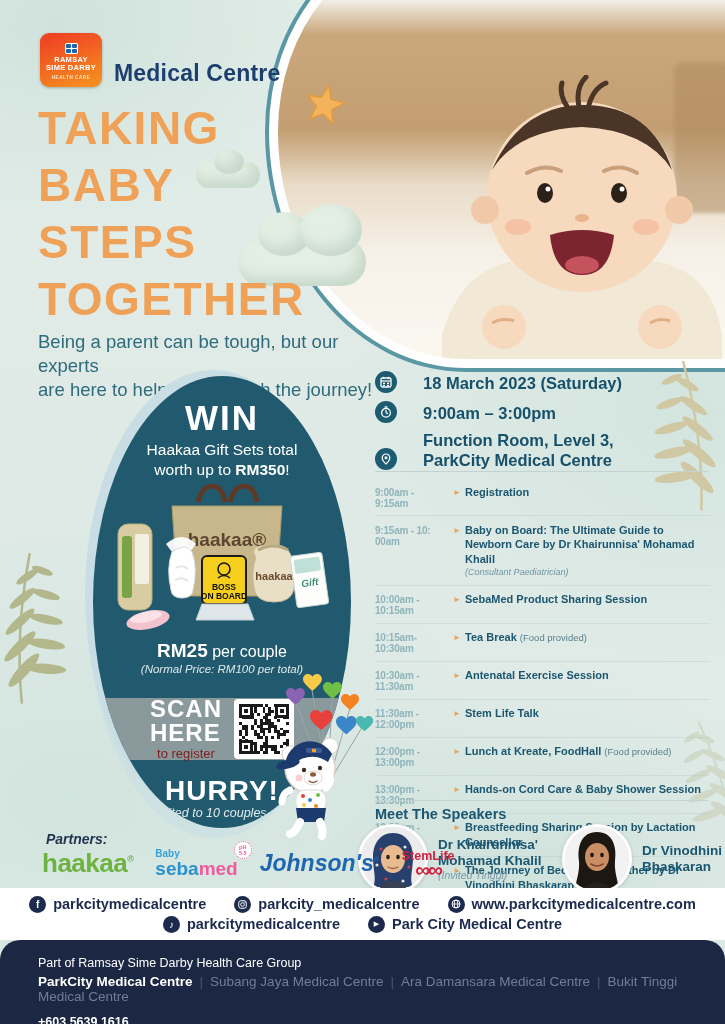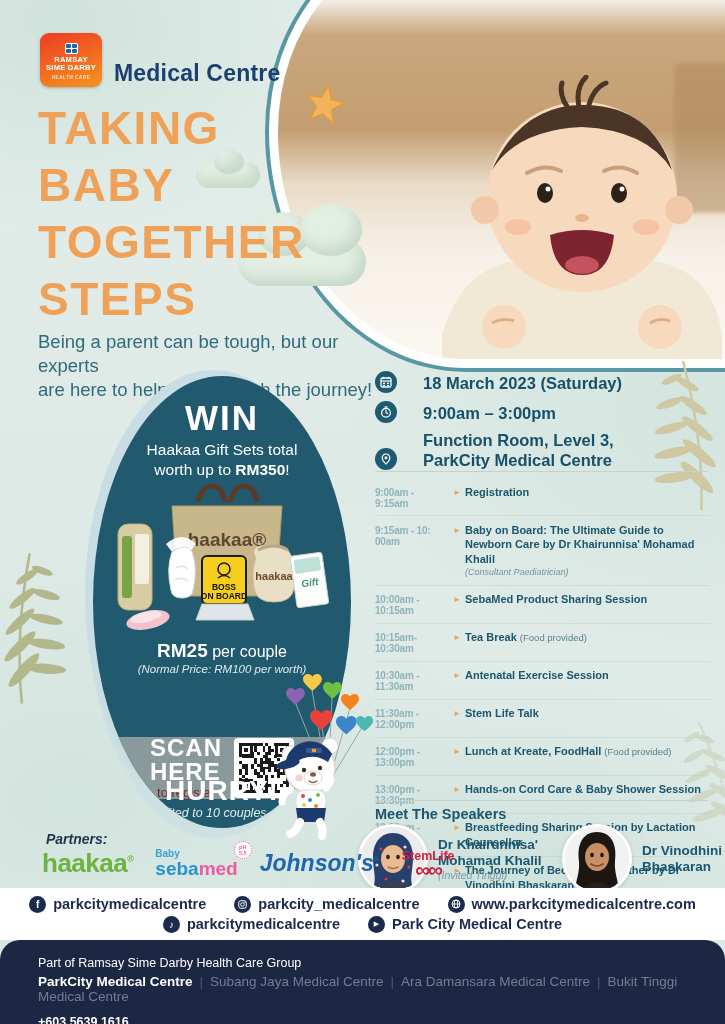--- a/index.html
+++ b/index.html
@@ -69,21 +69,21 @@
   
   .win{position:absolute;left:93px;top:376px;width:258px;height:452px;border-radius:50%;background:#215a6e;overflow:hidden;text-align:center;color:#fff;
     box-shadow:-9px -7px 0 -1px #c9dee4, -7px 13px 0 -3px rgba(201,222,228,.65);}
   .win .w1{font-size:35px;font-weight:800;letter-spacing:2px;margin-top:22px;}
   .win .w2{font-size:15.5px;font-weight:500;line-height:20px;margin-top:2px;}
   .gift{margin-top:4px;}
   .price{font-size:16px;margin-top:0;}
   .price b{font-size:19px;font-weight:800;}
   .nprice{font-size:11.5px;font-style:italic;color:#dfe9ec;margin-top:1px;}
   .scanband{position:absolute;left:0;right:0;top:322px;height:62px;background:rgba(148,158,160,.92);
-    display:flex;align-items:center;justify-content:center;gap:12px;margin-top:39px;}
+    display:flex;align-items:center;justify-content:center;gap:12px;}
   .scan-tx .s1{font-size:24px;font-weight:800;line-height:24px;letter-spacing:1px;text-align:left;}
   .scan-tx .s2{font-size:13px;color:#7f1d1d;font-weight:400;text-align:center;margin-top:1px;}
   .qr{position:relative;width:60px;height:60px;background:#fff;border-radius:4px;padding:5px;display:grid;
     grid-template-rows:repeat(17,1fr);grid-template-columns:repeat(17,1fr);gap:0;}
   .qr i{background:#1a1a1a;}
   .qr .f{position:absolute;width:14px;height:14px;border:3px solid #1a1a1a;background:#fff;}
   .qr .f::after{content:"";position:absolute;inset:2px;background:#1a1a1a;}
   .qr .f.tl{left:5px;top:5px;} .qr .f.tr{right:5px;top:5px;} .qr .f.bl{left:5px;bottom:5px;}
   .hurry{position:absolute;left:0;right:0;top:399px;font-size:28px;font-weight:800;letter-spacing:1px;}
   .hurry-sub{position:absolute;left:0;right:0;top:430px;font-size:12.5px;font-style:italic;color:#e3ecee;}
@@ -204,22 +204,22 @@
       <div class="l2">HEALTH CARE</div>
     </div>
     <div class="logo-name">
       <div>Medical Centre</div>
     </div>
   </div>
 
   <div class="title">
     <div>TAKING</div>
     <div>BABY</div>
+    <div>STEPS</div>
     <div>TOGETHER</div>
-    <div>STEPS</div>
   </div>
   <div class="subtitle">
     <div>Being a parent can be tough, but our experts</div>
     <div>are here to help you through the journey!</div>
   </div>
 
   <div class="details">
     <div class="d-row">
       <div class="d-ic">
         <svg width="12" height="12" viewBox="0 0 12 12">
@@ -395,21 +395,21 @@
           <rect x="187" y="74" width="26" height="14" rx="2" fill="#bfe0d6"></rect>
           <text x="200" y="102" text-anchor="middle" font-size="10" font-weight="700" font-style="italic" fill="#3f8f7a">Gift</text>
         </g>
 
       <ellipse cx="38" cy="136" rx="22" ry="9" fill="#f3c3cd" transform="rotate(-12 38 136)"></ellipse>
       <ellipse cx="36" cy="133" rx="16" ry="5" fill="#fae3e8" transform="rotate(-12 36 133)"></ellipse>
 
       <path d="M92 120 l46 0 l6 16 l-58 0 Z" fill="#ffffff" opacity=".85" stroke="#dde4e6"></path>
     </svg>
     <div class="price"><b>RM25</b><span> per couple</span></div>
-    <div class="nprice">(Normal Price: RM100 per worth)</div>
+    <div class="nprice">(Normal Price: RM100 per total)</div>
     <div class="scanband">
       <div class="scan-tx">
         <div class="s1">SCAN</div>
         <div class="s1">HERE</div>
         <div class="s2">to register</div>
       </div>
       <div class="qr">
         <div style="display:contents"><i style="grid-area: 1 / 1;"></i><i style="grid-area: 1 / 3;"></i><i style="grid-area: 1 / 4;"></i><i style="grid-area: 1 / 5;"></i><i style="grid-area: 1 / 6;"></i><i style="grid-area: 1 / 7;"></i><i style="grid-area: 1 / 8;"></i><i style="grid-area: 1 / 10;"></i><i style="grid-area: 1 / 13;"></i><i style="grid-area: 2 / 1;"></i><i style="grid-area: 2 / 2;"></i><i style="grid-area: 2 / 3;"></i><i style="grid-area: 2 / 4;"></i><i style="grid-area: 2 / 6;"></i><i style="grid-area: 2 / 9;"></i><i style="grid-area: 2 / 11;"></i><i style="grid-area: 2 / 14;"></i><i style="grid-area: 2 / 15;"></i><i style="grid-area: 2 / 16;"></i><i style="grid-area: 2 / 17;"></i><i style="grid-area: 3 / 1;"></i><i style="grid-area: 3 / 2;"></i><i style="grid-area: 3 / 6;"></i><i style="grid-area: 3 / 9;"></i><i style="grid-area: 3 / 11;"></i><i style="grid-area: 3 / 12;"></i><i style="grid-area: 3 / 15;"></i><i style="grid-area: 4 / 1;"></i><i style="grid-area: 4 / 2;"></i><i style="grid-area: 4 / 4;"></i><i style="grid-area: 4 / 5;"></i><i style="grid-area: 4 / 7;"></i><i style="grid-area: 4 / 10;"></i><i style="grid-area: 4 / 11;"></i><i style="grid-area: 4 / 16;"></i><i style="grid-area: 5 / 2;"></i><i style="grid-area: 5 / 3;"></i><i style="grid-area: 5 / 4;"></i><i style="grid-area: 5 / 5;"></i><i style="grid-area: 5 / 9;"></i><i style="grid-area: 5 / 10;"></i><i style="grid-area: 5 / 13;"></i><i style="grid-area: 5 / 16;"></i><i style="grid-area: 5 / 17;"></i><i style="grid-area: 6 / 6;"></i><i style="grid-area: 6 / 8;"></i><i style="grid-area: 6 / 10;"></i><i style="grid-area: 6 / 11;"></i><i style="grid-area: 6 / 14;"></i><i style="grid-area: 7 / 1;"></i><i style="grid-area: 7 / 6;"></i><i style="grid-area: 7 / 8;"></i><i style="grid-area: 7 / 9;"></i><i style="grid-area: 7 / 10;"></i><i style="grid-area: 7 / 11;"></i><i style="grid-area: 7 / 12;"></i><i style="grid-area: 7 / 17;"></i><i style="grid-area: 8 / 2;"></i><i style="grid-area: 8 / 3;"></i><i style="grid-area: 8 / 5;"></i><i style="grid-area: 8 / 7;"></i><i style="grid-area: 8 / 8;"></i><i style="grid-area: 8 / 11;"></i><i style="grid-area: 8 / 12;"></i><i style="grid-area: 8 / 13;"></i><i style="grid-area: 9 / 2;"></i><i style="grid-area: 9 / 3;"></i><i style="grid-area: 9 / 5;"></i><i style="grid-area: 9 / 8;"></i><i style="grid-area: 9 / 9;"></i><i style="grid-area: 9 / 10;"></i><i style="grid-area: 9 / 11;"></i><i style="grid-area: 9 / 13;"></i><i style="grid-area: 9 / 15;"></i><i style="grid-area: 10 / 1;"></i><i style="grid-area: 10 / 3;"></i><i style="grid-area: 10 / 6;"></i><i style="grid-area: 10 / 8;"></i><i style="grid-area: 10 / 9;"></i><i style="grid-area: 10 / 11;"></i><i style="grid-area: 10 / 13;"></i><i style="grid-area: 10 / 14;"></i><i style="grid-area: 10 / 16;"></i><i style="grid-area: 10 / 17;"></i><i style="grid-area: 11 / 1;"></i><i style="grid-area: 11 / 3;"></i><i style="grid-area: 11 / 6;"></i><i style="grid-area: 11 / 7;"></i><i style="grid-area: 11 / 9;"></i><i style="grid-area: 11 / 14;"></i><i style="grid-area: 11 / 15;"></i><i style="grid-area: 11 / 16;"></i><i style="grid-area: 12 / 2;"></i><i style="grid-area: 12 / 7;"></i><i style="grid-area: 12 / 8;"></i><i style="grid-area: 12 / 10;"></i><i style="grid-area: 12 / 12;"></i><i style="grid-area: 12 / 14;"></i><i style="grid-area: 13 / 1;"></i><i style="grid-area: 13 / 3;"></i><i style="grid-area: 13 / 10;"></i><i style="grid-area: 13 / 17;"></i><i style="grid-area: 14 / 1;"></i><i style="grid-area: 14 / 2;"></i><i style="grid-area: 14 / 5;"></i><i style="grid-area: 14 / 6;"></i><i style="grid-area: 14 / 9;"></i><i style="grid-area: 14 / 10;"></i><i style="grid-area: 14 / 16;"></i><i style="grid-area: 14 / 17;"></i><i style="grid-area: 15 / 1;"></i><i style="grid-area: 15 / 2;"></i><i style="grid-area: 15 / 3;"></i><i style="grid-area: 15 / 6;"></i><i style="grid-area: 15 / 8;"></i><i style="grid-area: 15 / 9;"></i><i style="grid-area: 15 / 10;"></i><i style="grid-area: 15 / 11;"></i><i style="grid-area: 15 / 12;"></i><i style="grid-area: 15 / 13;"></i><i style="grid-area: 15 / 15;"></i><i style="grid-area: 15 / 17;"></i><i style="grid-area: 16 / 1;"></i><i style="grid-area: 16 / 2;"></i><i style="grid-area: 16 / 3;"></i><i style="grid-area: 16 / 4;"></i><i style="grid-area: 16 / 6;"></i><i style="grid-area: 16 / 8;"></i><i style="grid-area: 16 / 10;"></i><i style="grid-area: 16 / 12;"></i><i style="grid-area: 16 / 13;"></i><i style="grid-area: 17 / 5;"></i><i style="grid-area: 17 / 6;"></i><i style="grid-area: 17 / 7;"></i><i style="grid-area: 17 / 9;"></i><i style="grid-area: 17 / 10;"></i><i style="grid-area: 17 / 13;"></i><i style="grid-area: 17 / 14;"></i></div>
         <div class="f tl"></div>
         <div class="f tr"></div>

